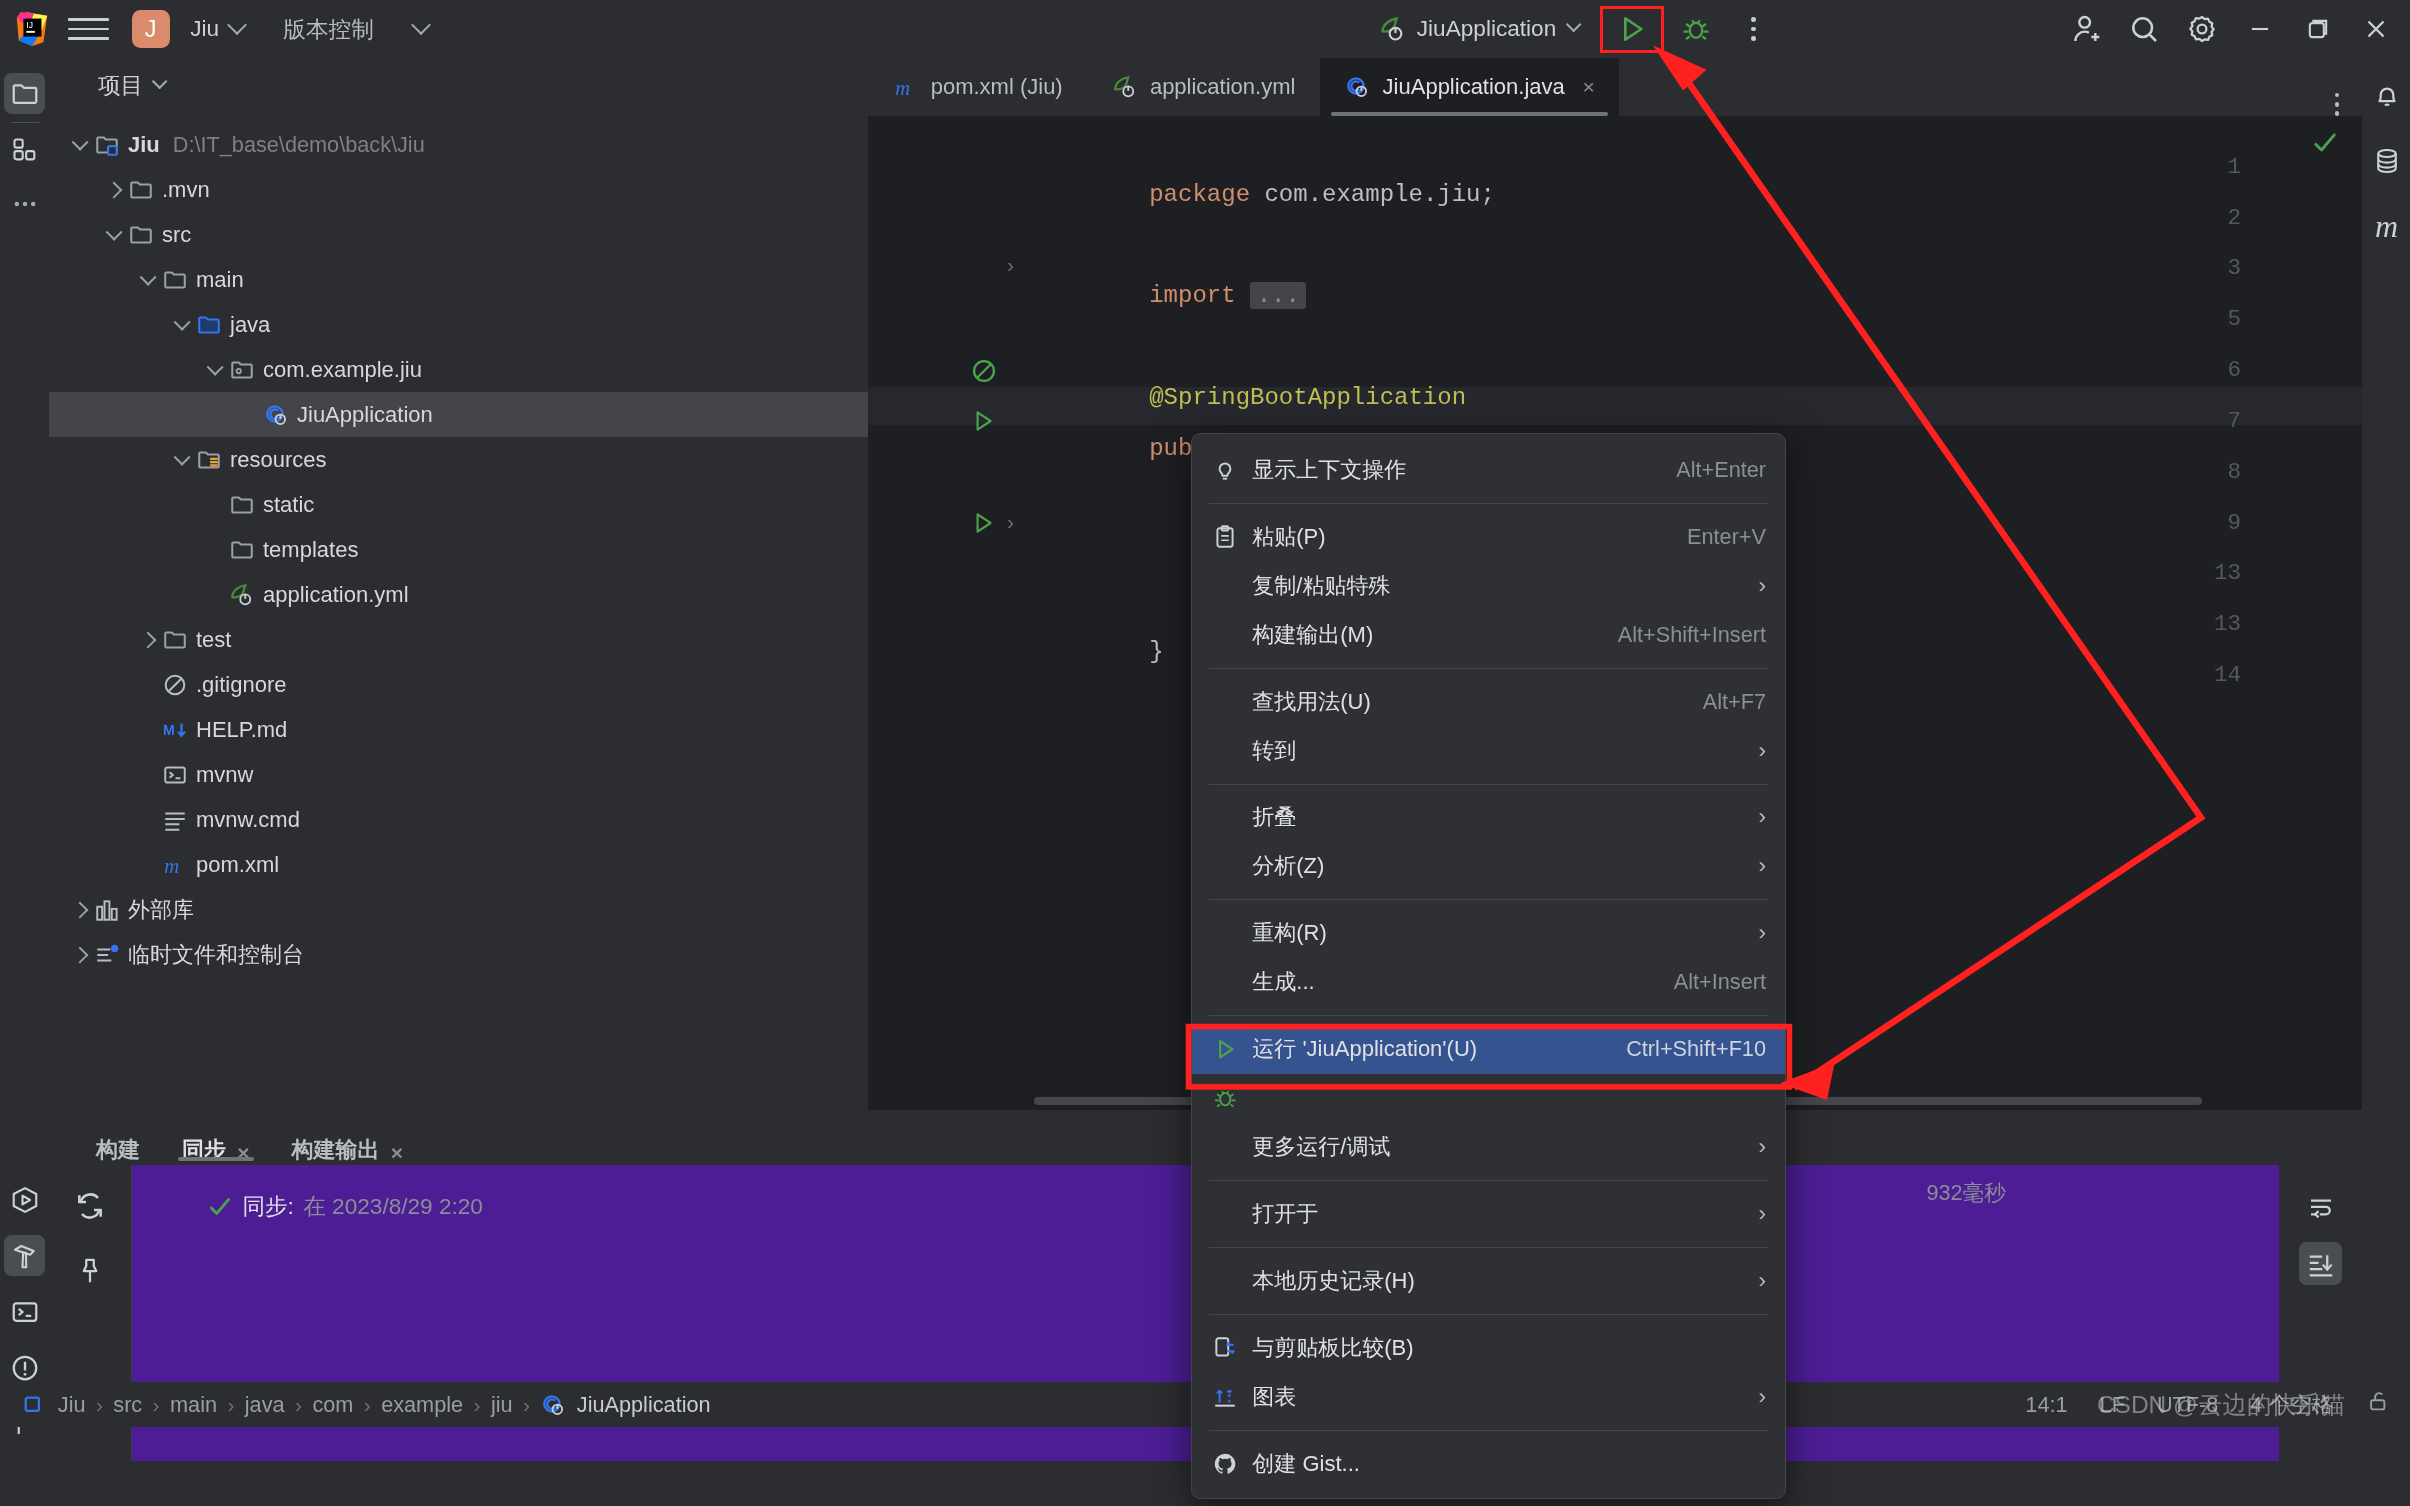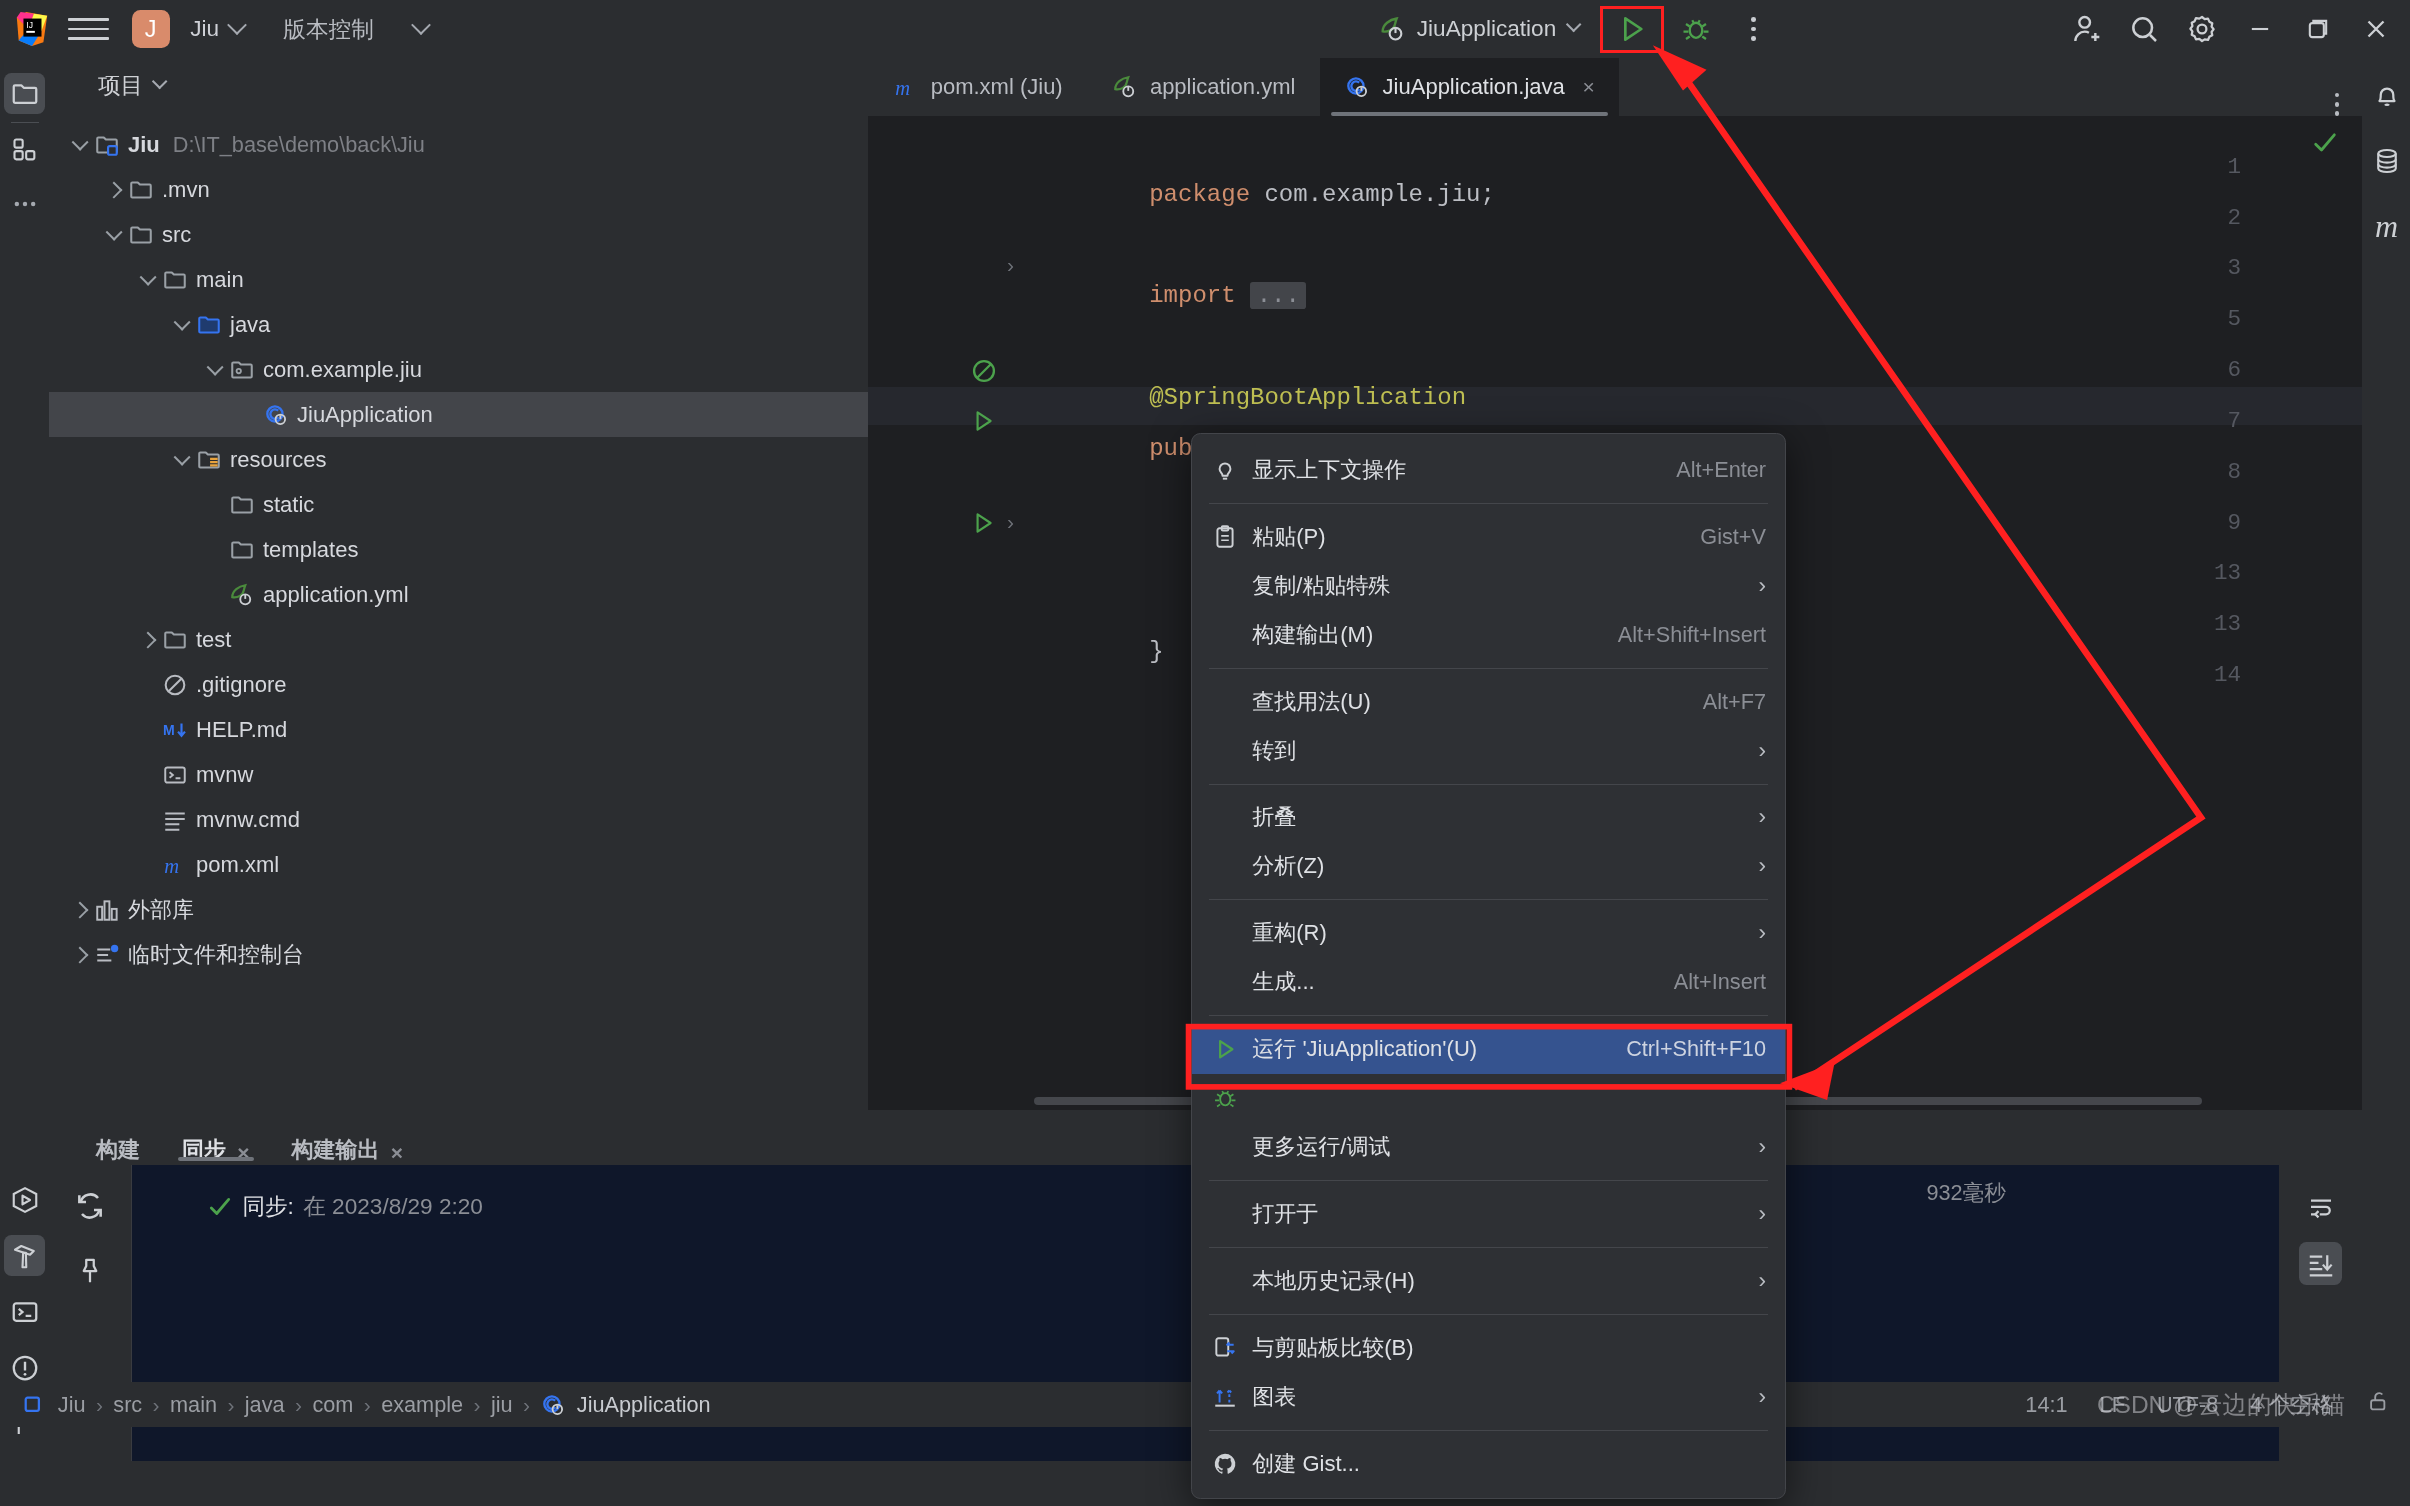--- a/index.html
+++ b/index.html
@@ -130,21 +130,21 @@
 
   
   .build { position:absolute; left:49px; top:1110px; right:49px; height: 351px; background:#2b2d30; }
   .btabs { height: 55px; display:flex; align-items:center; padding-left:26px; gap: 0; }
   .btab { display:flex; align-items:flex-end; gap:11.3px; color:#b9bcc2; font-size:22px; padding: 0 21px; height:55px; cursor:pointer; position:relative;font-weight:bold;}
   .btab.active { color:#dfe1e5; }
   .btab.active::after { content:""; position:absolute; left:17px; right:17px; bottom:3.8px; height:4.7px; background:#6f737a; border-radius:2.8px;}
   .bbody { position:absolute; left:0; top:55px; right:0; bottom:0; display:flex;}
   .btoolcol { width: 83px; display:flex; flex-direction:column; align-items:center; padding-top: 21px; gap: 24.5px; border-right:0.9px solid #393b40;}
   .btoolcol .t { width:40px; height:40px; display:flex; align-items:center; justify-content:center; cursor:pointer;}
-  .btree { flex: 1 1 auto; background:#0f172a; position:relative; }
+  .btree { flex: 1 1 auto; background:#4c1d95; position:relative; }
   .syncrow { height: 49px; display:flex; align-items:center; padding-left: 75px; color:#dfe1e5; font-size:22.6px; gap:9.4px;}
   .syncdim { color:#8b8e95; }
   .syncms { position:absolute; right: 273px; top: 13px; color:#8b8e95; font-size:21.7px; }
   .brightcol { width: 83px; background:#2b2d30; display:flex; flex-direction:column; align-items:center; padding-top: 21px; gap: 13px;}
   .brightcol .t { width:43px; height:43px; display:flex; align-items:center; justify-content:center; border-radius:7.5px; cursor:pointer;}
   .brightcol .t.active { background:#4a4d52; }
 
   
   .status {
     position:absolute; left:0; bottom:0; width:2411px; height:45px; background:#2b2d30;
@@ -675,21 +675,21 @@
       <div class="msep"></div>
       <div class="mi">
         <div class="mi-ic">
           <svg width="26" height="26" viewBox="0 0 24 24">
             <rect x="5" y="4" width="14" height="17" rx="2" fill="none" stroke="#cdd0d4" stroke-width="1.8"></rect>
      <rect x="9" y="2" width="6" height="4" rx="1" fill="none" stroke="#cdd0d4" stroke-width="1.8"></rect>
      <path d="M8.5 11h7M8.5 15h7" stroke="#cdd0d4" stroke-width="1.6"></path>
           </svg>
         </div>
         <div class="mi-lbl">粘贴(P)</div>
-        <div class="mi-key">Gist+V</div>
+        <div class="mi-key">Enter+V</div>
       </div>
       <div class="mi">
         <div class="mi-ic"></div>
         <div class="mi-lbl">复制/粘贴特殊</div>
         <div class="mi-sub">›</div>
       </div>
       <div class="mi">
         <div class="mi-ic"></div>
         <div class="mi-lbl">构建输出(M)</div>
         <div class="mi-key">Alt+Shift+Insert</div>

